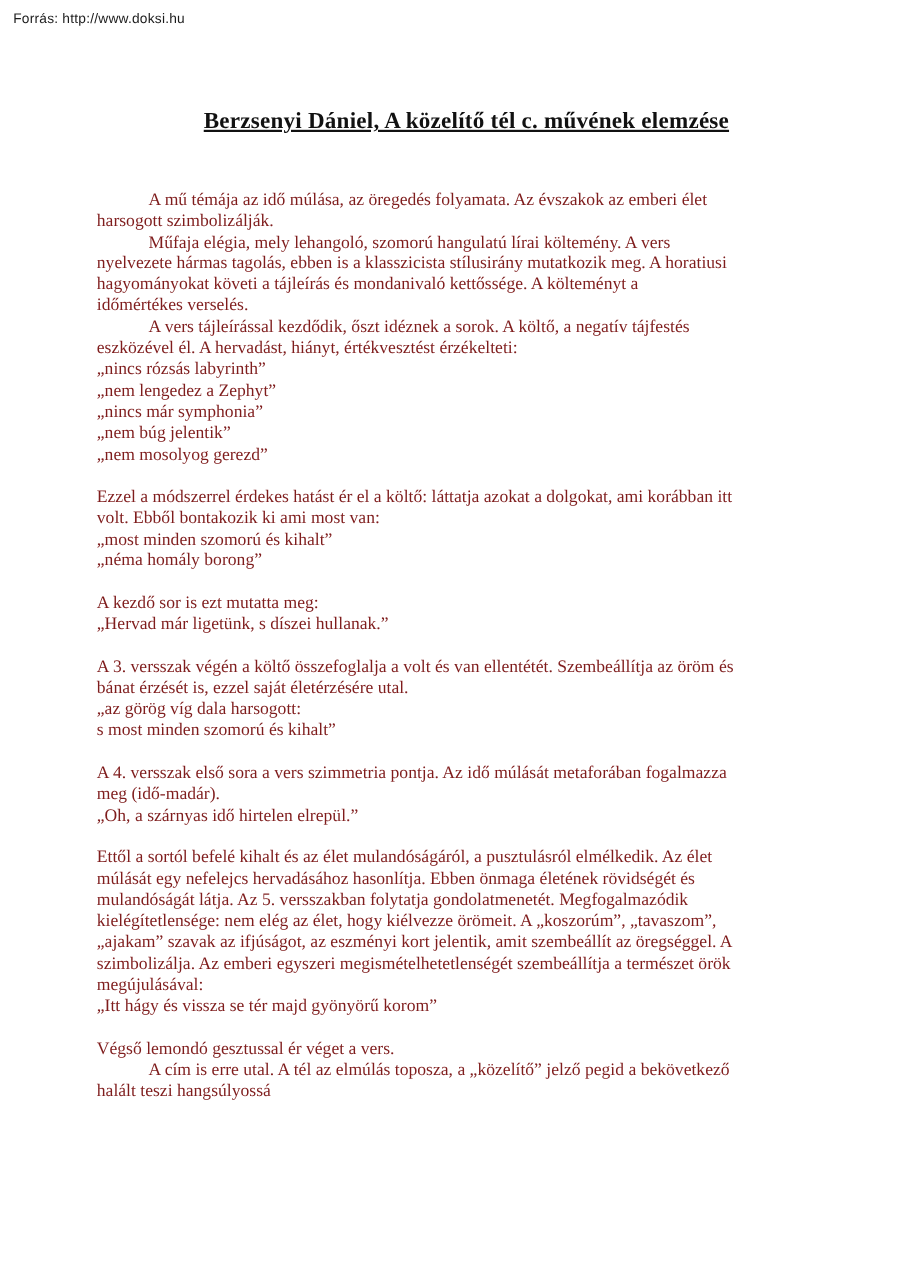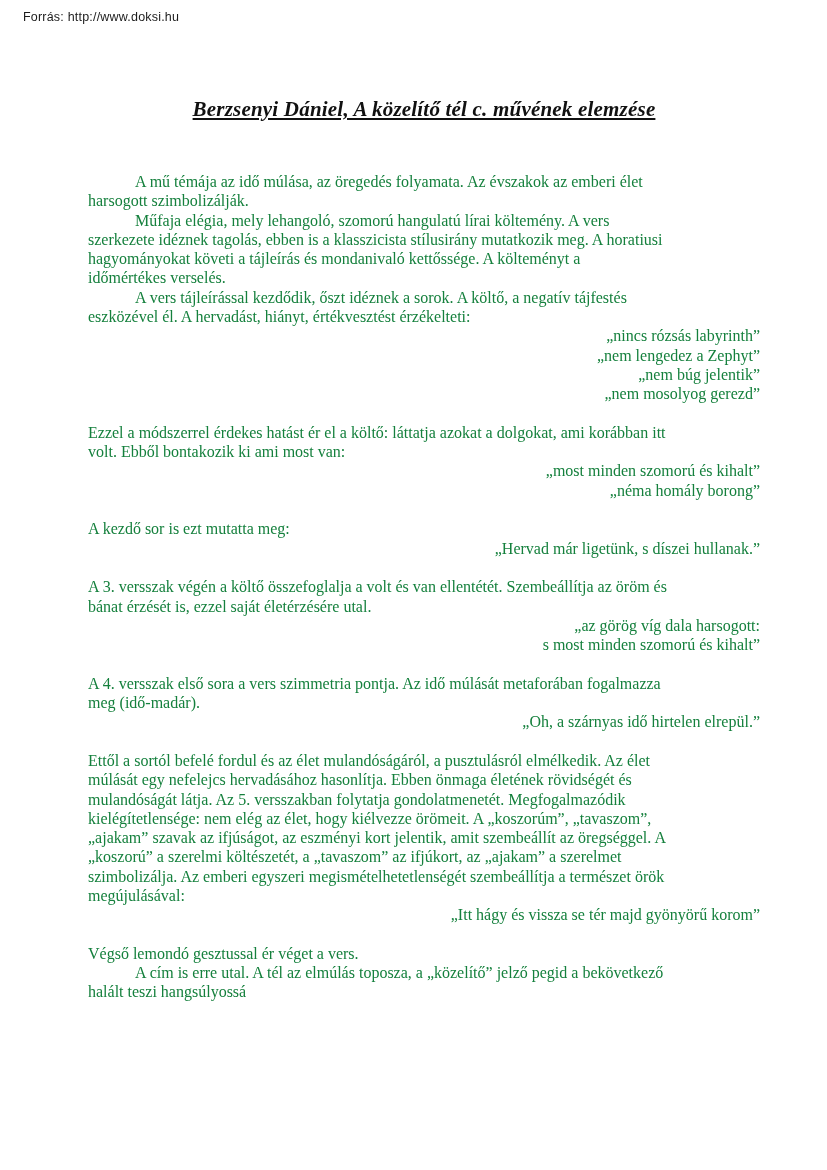--- a/index.html
+++ b/index.html
@@ -11,88 +11,88 @@
     height: 1170px;
     background: #ffffff;
     color: #161616;
     font-family: "Liberation Serif", serif;
     position: relative;
     overflow: hidden;
   }
   .source-line {
     position: absolute;
     top: 10px;
-    left: 23px;
+    left: 12px;
     font-family: "Liberation Sans", sans-serif;
     font-size: 12.5px;
     color: #1c1c1c;
     letter-spacing: 0.2px;
   }
   .doc {
     position: absolute;
     left: 88px;
     top: 97px;
     width: 672px;
   }
   .doc-title {
     text-align: center;
     font-weight: bold;
     font-size: 21px;
     line-height: 24px;
     text-decoration: underline;
     margin: 0 0 51px 0;
     color: #111;
     letter-spacing: 0.2px;
-    font-style: italic;
   }
   .paragraph, .quote-block {
     margin: 0;
   }
   .line {
     font-size: 16px;
     line-height: 19.3px;
     white-space: pre;
-    color: #15803d;
+    color: #7f1d1d;
   }
   .first-indent {
     padding-left: 47px;
   }
   .quote-line {
-    text-align: right;
+    text-align: left;
     white-space: normal;
   }
   .spacer {
     height: 19.3px;
   }
 </style>
 </head>
 <body>
 
 <div class="source-line">Forrás: http://www.doksi.hu</div>
 
 <div class="doc">
   <h1 class="doc-title">Berzsenyi Dániel, A közelítő tél c. művének elemzése</h1>
   <div>
       <div class="paragraph">
         <div class="line first-indent">A mű témája az idő múlása, az öregedés folyamata. Az évszakok az emberi élet</div>
         <div class="line">harsogott szimbolizálják.</div>
       </div>
       <div class="paragraph">
         <div class="line first-indent">Műfaja elégia, mely lehangoló, szomorú hangulatú lírai költemény. A vers</div>
-        <div class="line">szerkezete idéznek tagolás, ebben is a klasszicista stílusirány mutatkozik meg. A horatiusi</div>
+        <div class="line">nyelvezete hármas tagolás, ebben is a klasszicista stílusirány mutatkozik meg. A horatiusi</div>
         <div class="line">hagyományokat követi a tájleírás és mondanivaló kettőssége. A költeményt a</div>
         <div class="line">időmértékes verselés.</div>
       </div>
       <div class="paragraph">
         <div class="line first-indent">A vers tájleírással kezdődik, őszt idéznek a sorok. A költő, a negatív tájfestés</div>
         <div class="line">eszközével él. A hervadást, hiányt, értékvesztést érzékelteti:</div>
       </div>
       <div class="quote-block">
         <div class="line quote-line">„nincs rózsás labyrinth”</div>
         <div class="line quote-line">„nem lengedez a Zephyt”</div>
+        <div class="line quote-line">„nincs már symphonia”</div>
         <div class="line quote-line">„nem búg jelentik”</div>
         <div class="line quote-line">„nem mosolyog gerezd”</div>
       </div>
       <div class="spacer"></div>
       <div class="paragraph">
         <div class="line">Ezzel a módszerrel érdekes hatást ér el a költő: láttatja azokat a dolgokat, ami korábban itt</div>
         <div class="line">volt. Ebből bontakozik ki ami most van:</div>
       </div>
       <div class="quote-block">
         <div class="line quote-line">„most minden szomorú és kihalt”</div>
@@ -117,26 +117,25 @@
       <div class="spacer"></div>
       <div class="paragraph">
         <div class="line">A 4. versszak első sora a vers szimmetria pontja. Az idő múlását metaforában fogalmazza</div>
         <div class="line">meg (idő-madár).</div>
       </div>
       <div class="quote-block">
         <div class="line quote-line">„Oh, a szárnyas idő hirtelen elrepül.”</div>
       </div>
       <div class="spacer"></div>
       <div class="paragraph">
-        <div class="line">Ettől a sortól befelé fordul és az élet mulandóságáról, a pusztulásról elmélkedik. Az élet</div>
+        <div class="line">Ettől a sortól befelé kihalt és az élet mulandóságáról, a pusztulásról elmélkedik. Az élet</div>
         <div class="line">múlását egy nefelejcs hervadásához hasonlítja. Ebben önmaga életének rövidségét és</div>
         <div class="line">mulandóságát látja. Az 5. versszakban folytatja gondolatmenetét. Megfogalmazódik</div>
         <div class="line">kielégítetlensége: nem elég az élet, hogy kiélvezze örömeit. A „koszorúm”, „tavaszom”,</div>
         <div class="line">„ajakam” szavak az ifjúságot, az eszményi kort jelentik, amit szembeállít az öregséggel. A</div>
-        <div class="line">„koszorú” a szerelmi költészetét, a „tavaszom” az ifjúkort, az „ajakam” a szerelmet</div>
         <div class="line">szimbolizálja. Az emberi egyszeri megismételhetetlenségét szembeállítja a természet örök</div>
         <div class="line">megújulásával:</div>
       </div>
       <div class="quote-block">
         <div class="line quote-line">„Itt hágy és vissza se tér majd gyönyörű korom”</div>
       </div>
       <div class="spacer"></div>
       <div class="paragraph">
         <div class="line">Végső lemondó gesztussal ér véget a vers.</div>
       </div>

